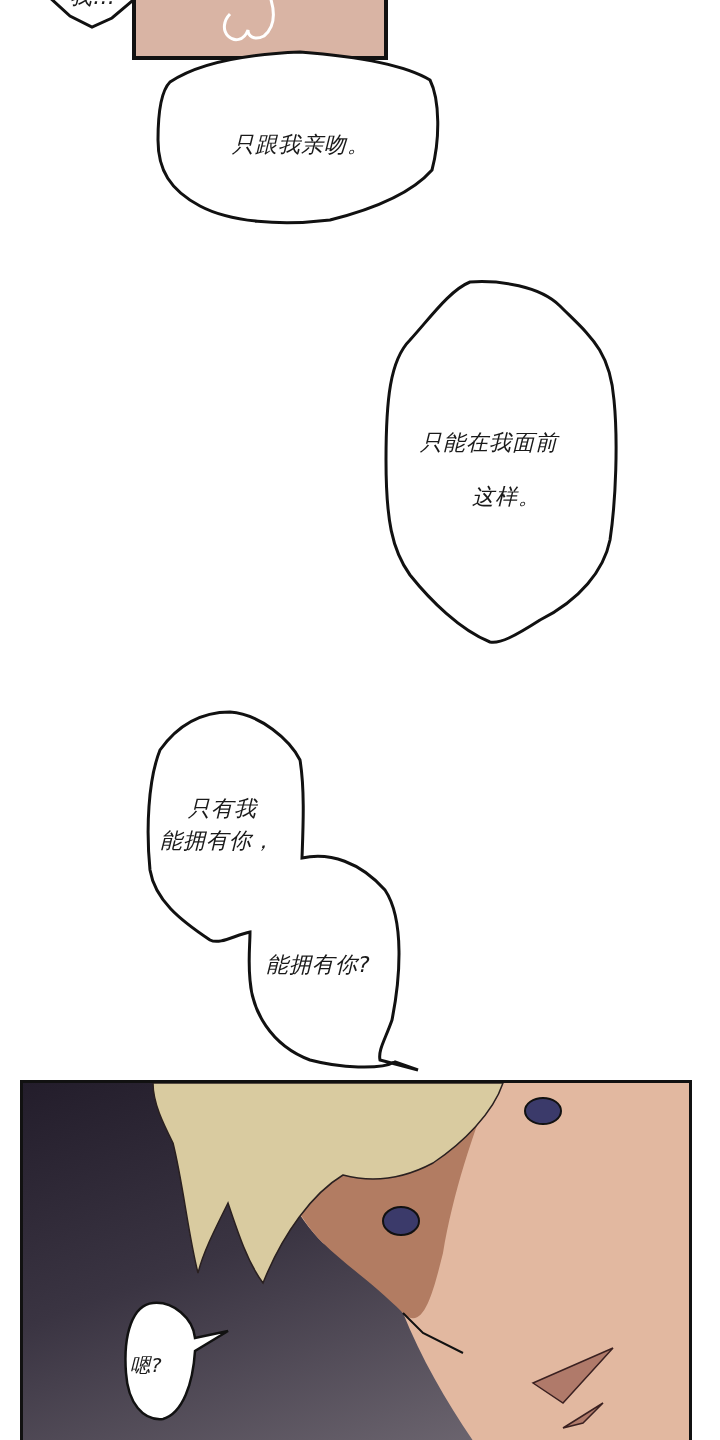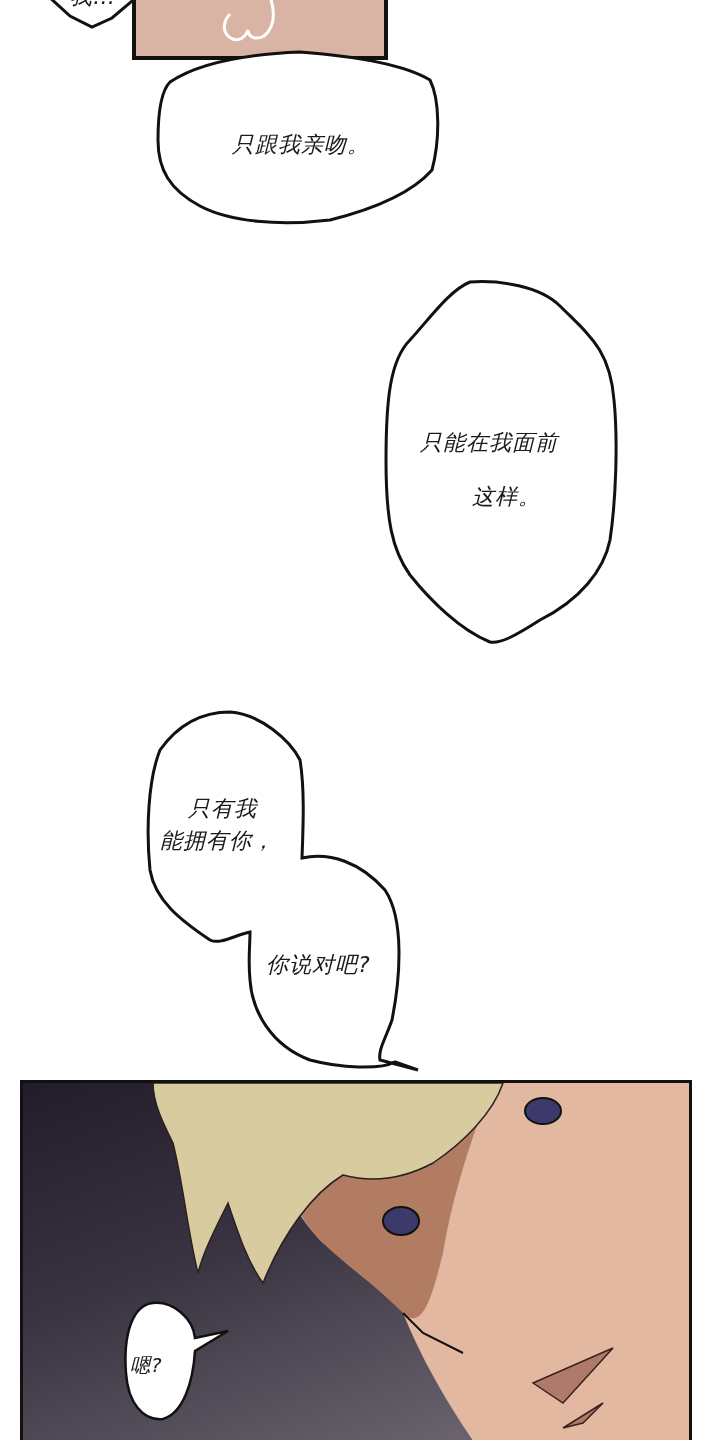--- a/index.html
+++ b/index.html
@@ -59,15 +59,15 @@
 <div class="bubble-text" style="left:70px; top:-18px;">我…</div>
 
 <div class="bubble-text" style="left:232px; top:130px;">只跟我亲吻。</div>
 
 <div class="bubble-text" style="left:420px; top:428px;">只能在我面前</div>
 <div class="bubble-text" style="left:460px; top:482px;margin-left:12px;">这样。</div>
 
 <div class="bubble-text" style="left:180px; top:794px;"> 只有我</div>
 <div class="bubble-text" style="left:160px; top:826px;">能拥有你，</div>
 
-<div class="bubble-text" style="left:266px; top:950px;">你说对吧?</div>
+<div class="bubble-text" style="left:266px; top:950px;">能拥有你?</div>
 
 <div class="bubble-text" style="left:130px; top:1350px; font-size:20px;">嗯?</div>
 
 </body></html>

